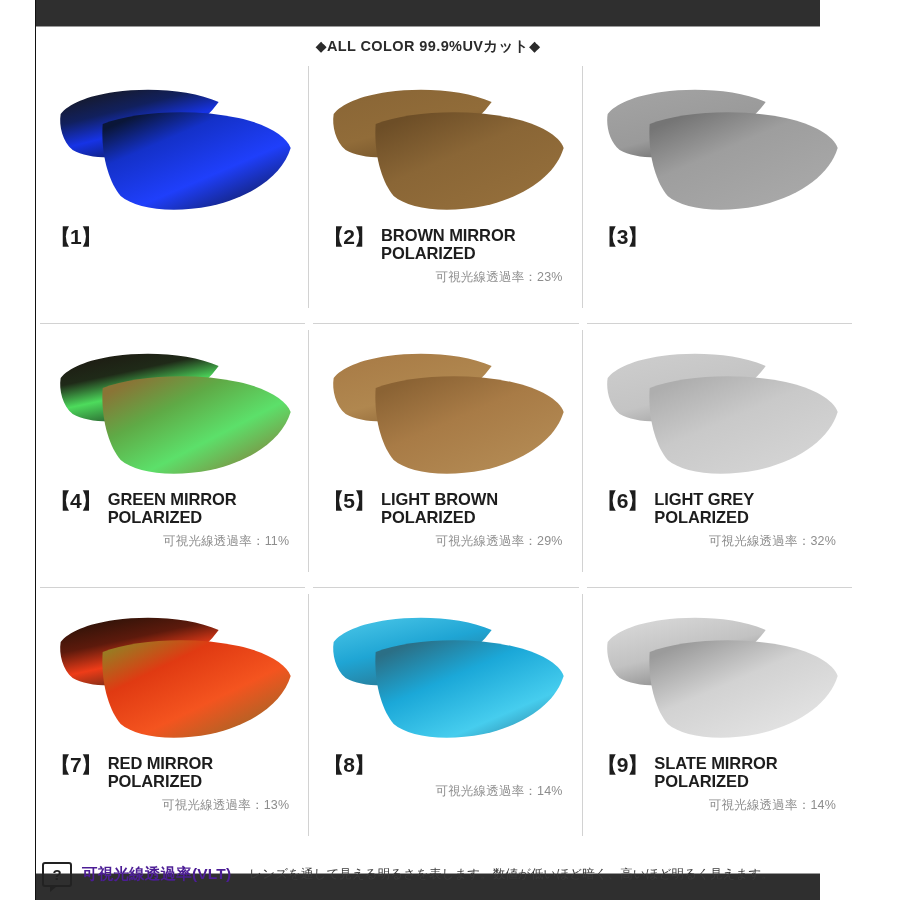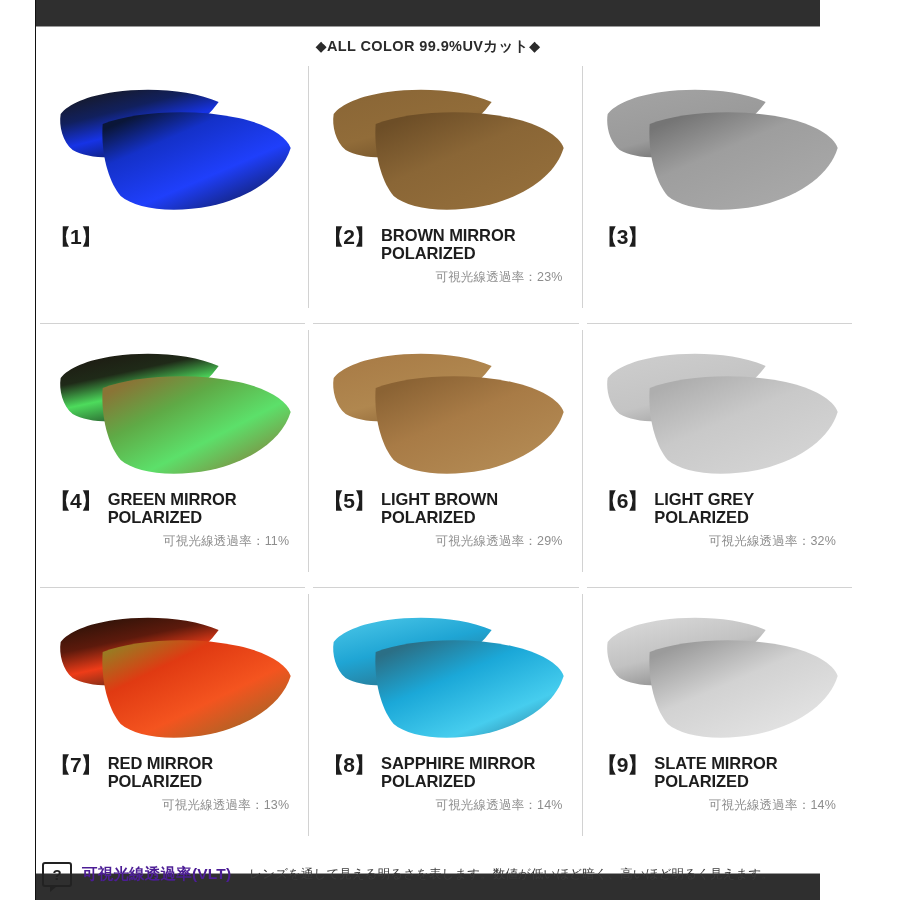--- a/index.html
+++ b/index.html
@@ -403,21 +403,20 @@
                 <stop offset="75%" stop-color="#46cdee"></stop>
                   <stop offset="100%" stop-color="#2e86a4"></stop>
               </linearGradient>
             </defs>
             <path d="M18 52 C26 42 44 34 72 30 C106 25 150 28 176 40 C160 62 132 82 96 92 C70 98 44 96 30 88 C20 80 16 64 18 52 Z" fill="url(#g8a)"></path>
             <path d="M60 62 C92 50 148 46 196 56 C224 62 244 74 248 86 C240 112 212 134 168 144 C126 152 92 146 78 134 C66 120 58 92 60 62 Z" fill="url(#g8b)"></path>
           </svg>
         </div>
         <div class="label-row">
           <span class="label-num">【8】</span>
-          <span class="label-name">SAPPHIRE MIRROR POLARIZED</span>
         </div>
         <div class="vlt">可視光線透過率：14%</div>
       </div>
 
       <div class="card">
         <div class="lens-stage">
           <svg viewBox="0 0 260 160" preserveAspectRatio="xMidYMid meet">
             <defs>
               <linearGradient id="g9a" x1="0.2" y1="0" x2="0.75" y2="1">
                 <stop offset="0%" stop-color="#d8d8d8"></stop>

